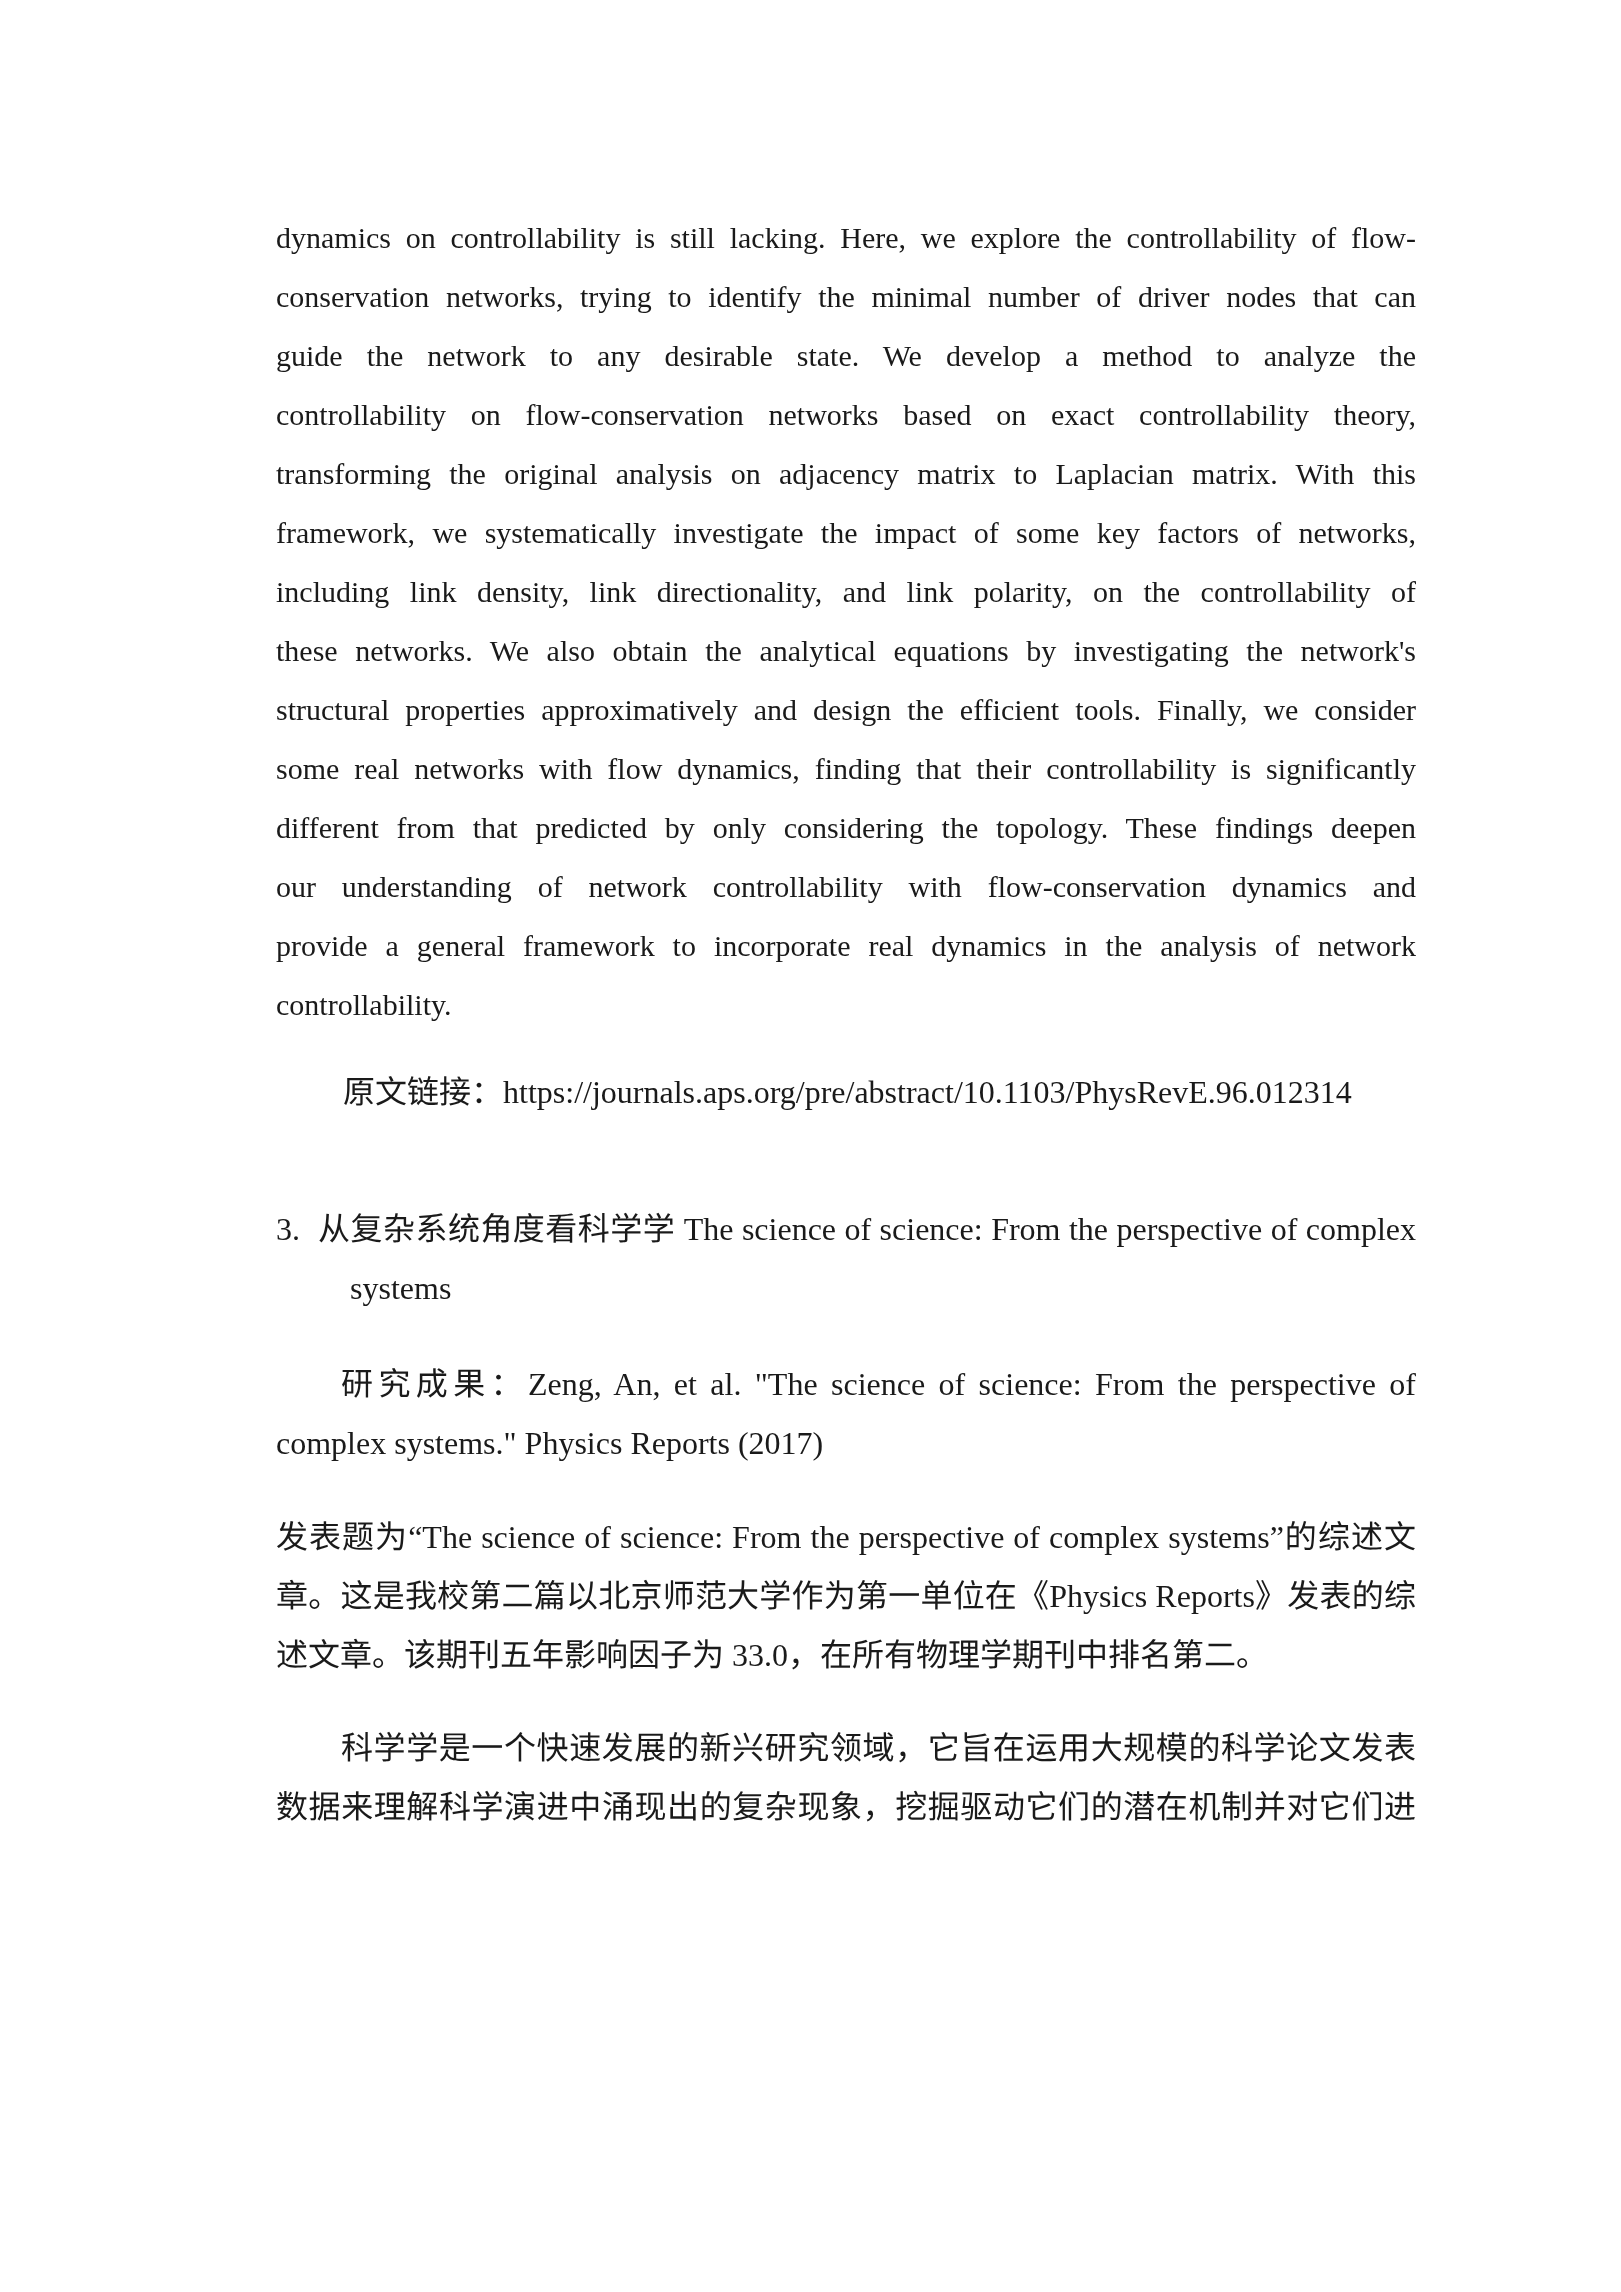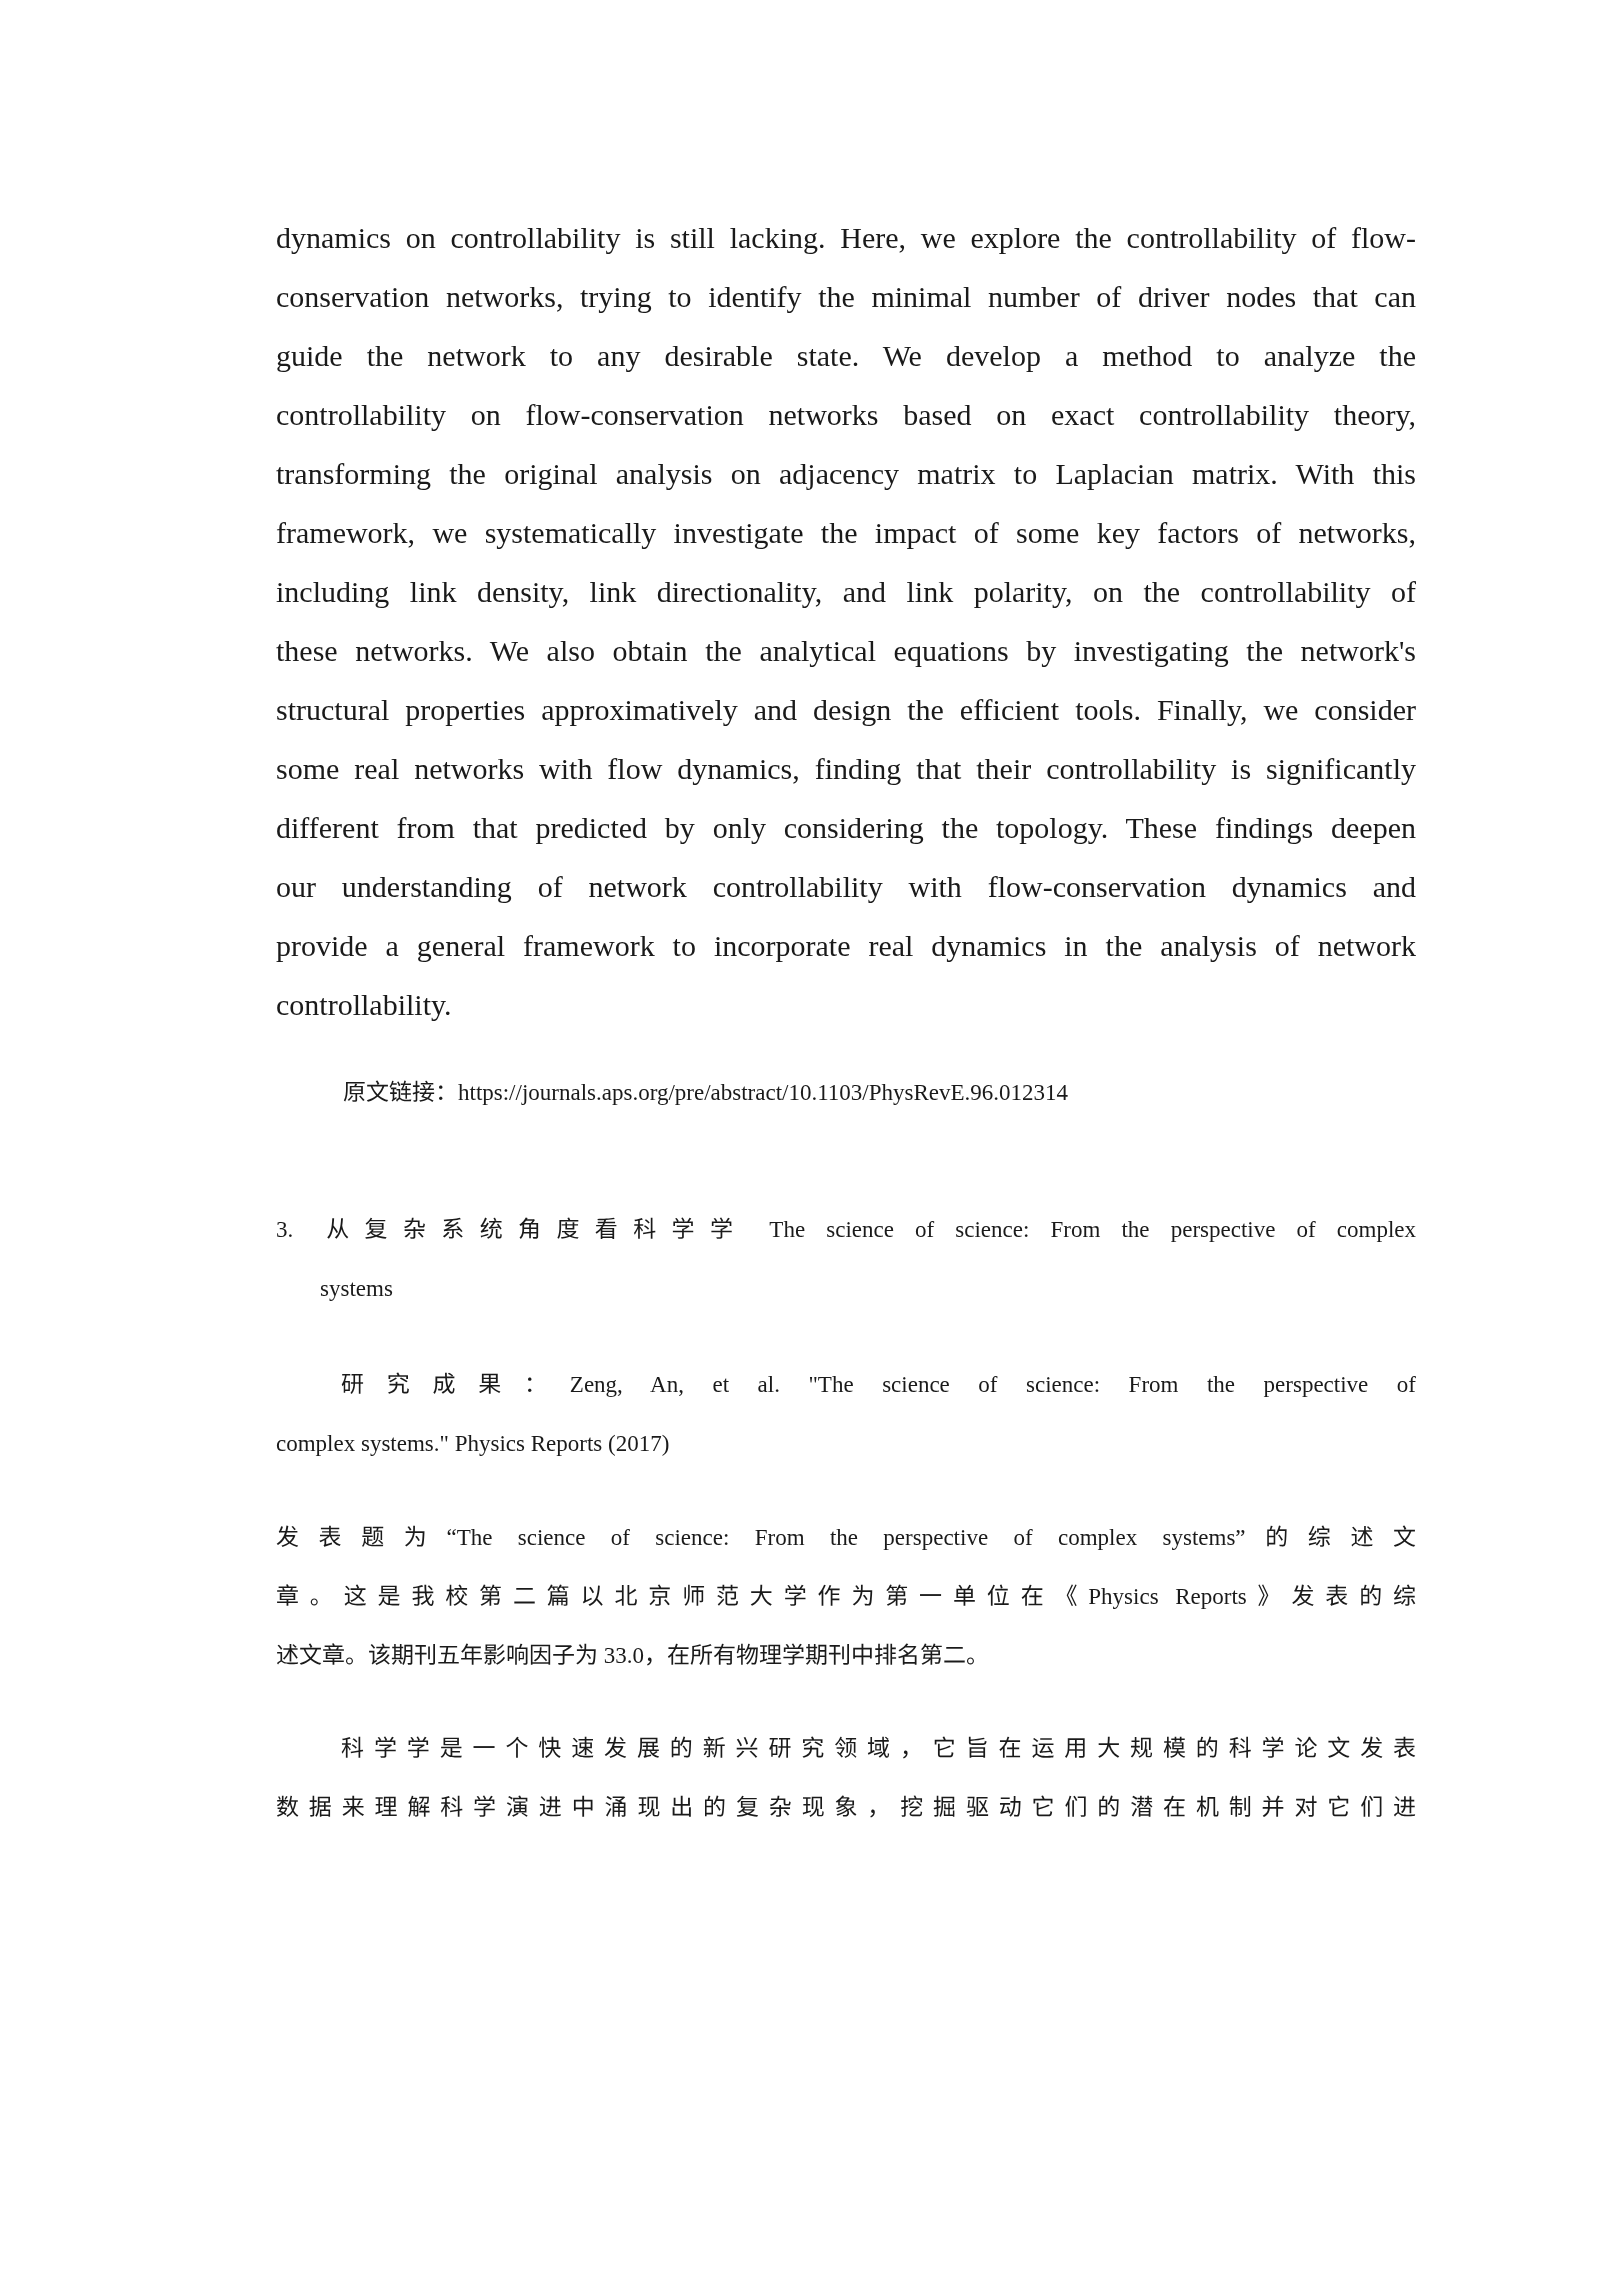--- a/index.html
+++ b/index.html
@@ -17,42 +17,42 @@
     color: #1a1a1a;
   }
   .content {
     padding-top: 208px;
     margin-left: 276px;
     width: 1140px;
   }
   .line {
     height: 59px;
     line-height: 59px;
-    font-size: 23px;
+    font-size: 32px;
     overflow: hidden;
     white-space: normal;
   }
   .en { font-size: 30px; }
   
   .jline { text-align: justify; }
   .jline::after {
     content: "";
     display: inline-block;
     width: 100%;
     height: 0;
   }
   .indent { text-indent: 65px; }
   .linkline { text-indent: 67px; }
   .m-link    { margin-top: 29px; }
   .m-heading { margin-top: 78px; }
   .m-cite    { margin-top: 37px; }
   .m-intro   { margin-top: 35px; }
   .m-sos     { margin-top: 34px; }
   .hnum { margin-right: 17.6px; }
-  .hl2 { margin-left: 44px; }
+  .hl2 { margin-left: 74px; }
   .footer {
     position: absolute;
     top: 2042px;
     left: 0;
     width: 100%;
     text-align: center;
     font-size: 19px;
     line-height: 29px;
     color: #111111;
   }

